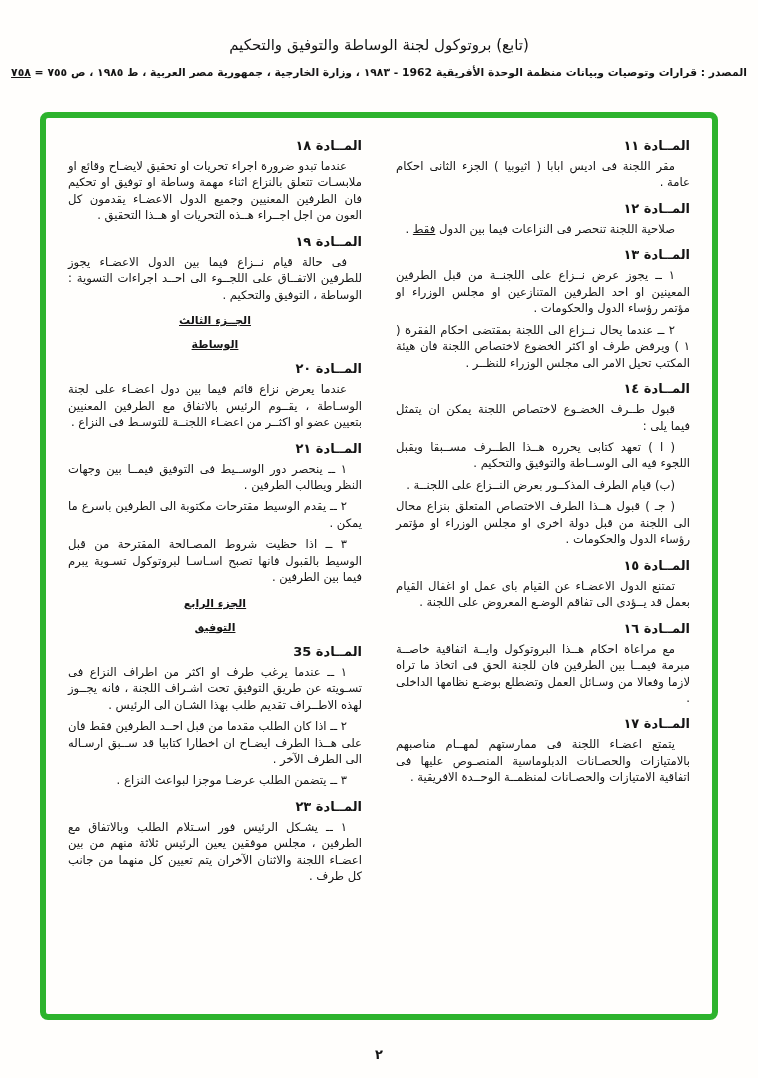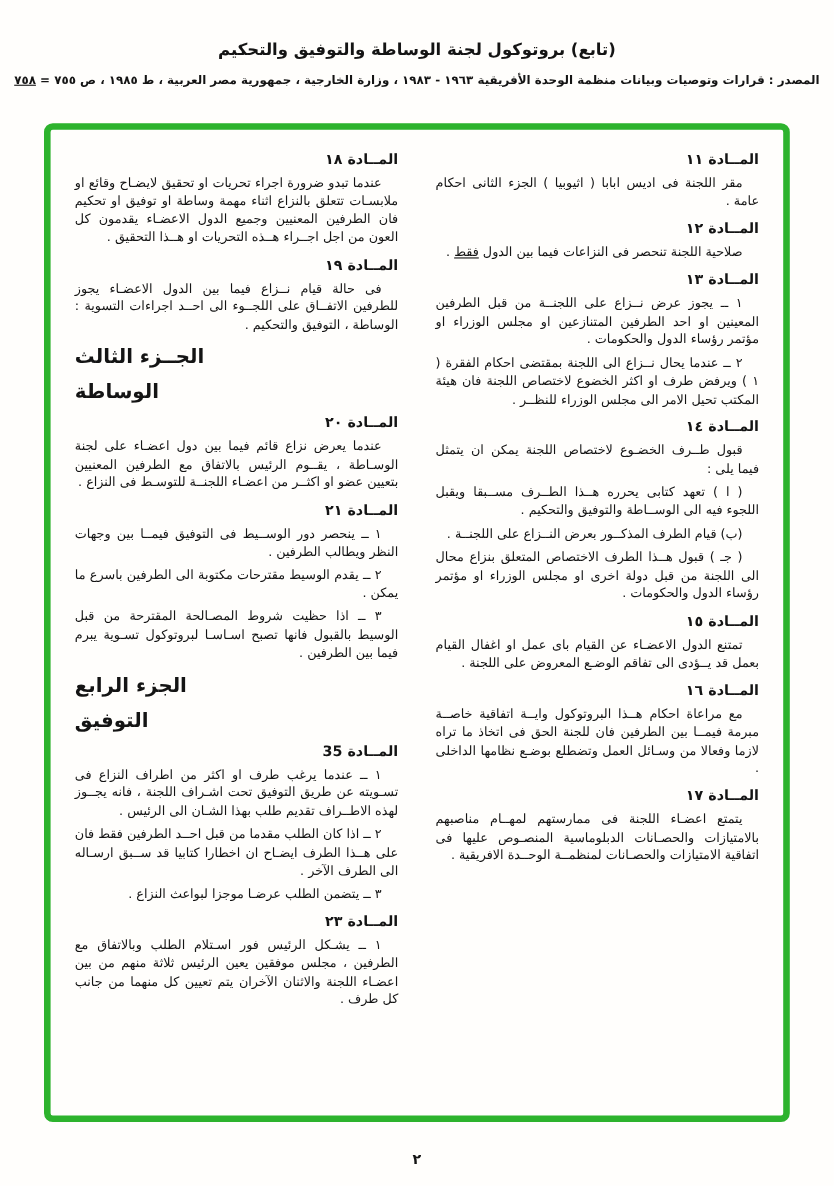--- a/index.html
+++ b/index.html
@@ -6,21 +6,21 @@
   .page{
     position:relative;
     width:758px;height:1078px;
     background:#fffefc;
     font-family:"DejaVu Sans",sans-serif;
     color:#141414;
     direction:rtl;
     overflow:hidden;
   }
   .header{position:absolute;top:36px;left:0;right:0;text-align:center;}
-  .title{font-size:15px;font-weight:bold;letter-spacing:0;}
+  .title{font-size:15px;font-weight:normal;letter-spacing:0;}
   .source{margin-top:12px;font-size:10.8px;font-weight:bold;white-space:nowrap;}
   .source .u{text-decoration:underline;}
   .frame{
     position:absolute;
     left:40px;top:112px;
     width:666px;height:896px;
     border:6px solid #2db32d;
     border-radius:8px;
     background:#fffefc;
     overflow:hidden;
@@ -32,22 +32,22 @@
     padding:10px 22px 8px 22px;
     height:100%;
     box-sizing:border-box;
   }
   .col{flex:1 1 0;min-width:0;}
   .h{
     font-weight:bold;
     font-size:13px;margin:10px 0 5px 0;
   }
   .sh{
-    text-align:left;font-weight:bold;
-    font-size:18px;margin:11px 0 4px 0;
+    text-align:center;font-weight:bold;
+    font-size:11px;margin:11px 0 4px 0;text-decoration:underline;
   }
   .p{
     font-size:11.6px;line-height:1.42;
     text-align:justify;text-align-last:right;
     margin:0 0 5px 0;
     text-indent:15px;
   }
   .p .u{text-decoration:underline;}
   .p .bld{font-weight:normal;}
   .pageno{
@@ -55,21 +55,21 @@
     text-align:center;font-size:13px;font-weight:bold;
   }
 </style>
 </head>
 <body>
 
 <div class="page">
 
   <div class="header">
     <div class="title">(تابع) بروتوكول لجنة الوساطة والتوفيق والتحكيم</div>
-    <div class="source"><span>المصدر : قرارات وتوصيات وبيانات منظمة الوحدة الأفريقية ١٩٦٣ - ١٩٨٣ ، وزارة الخارجية ، جمهورية مصر العربية ، ط ١٩٨٥ ، ص ٧٥٥ = </span><span class="u">٧٥٨</span></div>
+    <div class="source"><span>المصدر : قرارات وتوصيات وبيانات منظمة الوحدة الأفريقية 1962 - ١٩٨٣ ، وزارة الخارجية ، جمهورية مصر العربية ، ط ١٩٨٥ ، ص ٧٥٥ = </span><span class="u">٧٥٨</span></div>
   </div>
 
   <div class="frame">
     <div class="cols">
 
       <div class="col">
         <div class="h">المــادة ١١</div>
         <p class="p">مقر اللجنة فى اديس ابابا ( اثيوبيا ) الجزء الثانى احكام عامة .</p>
         <div class="h">المــادة ١٢</div>
         <p class="p"><span>صلاحية اللجنة تنحصر فى النزاعات فيما بين الدول </span><span class="u">فقط</span><span> .</span></p>

